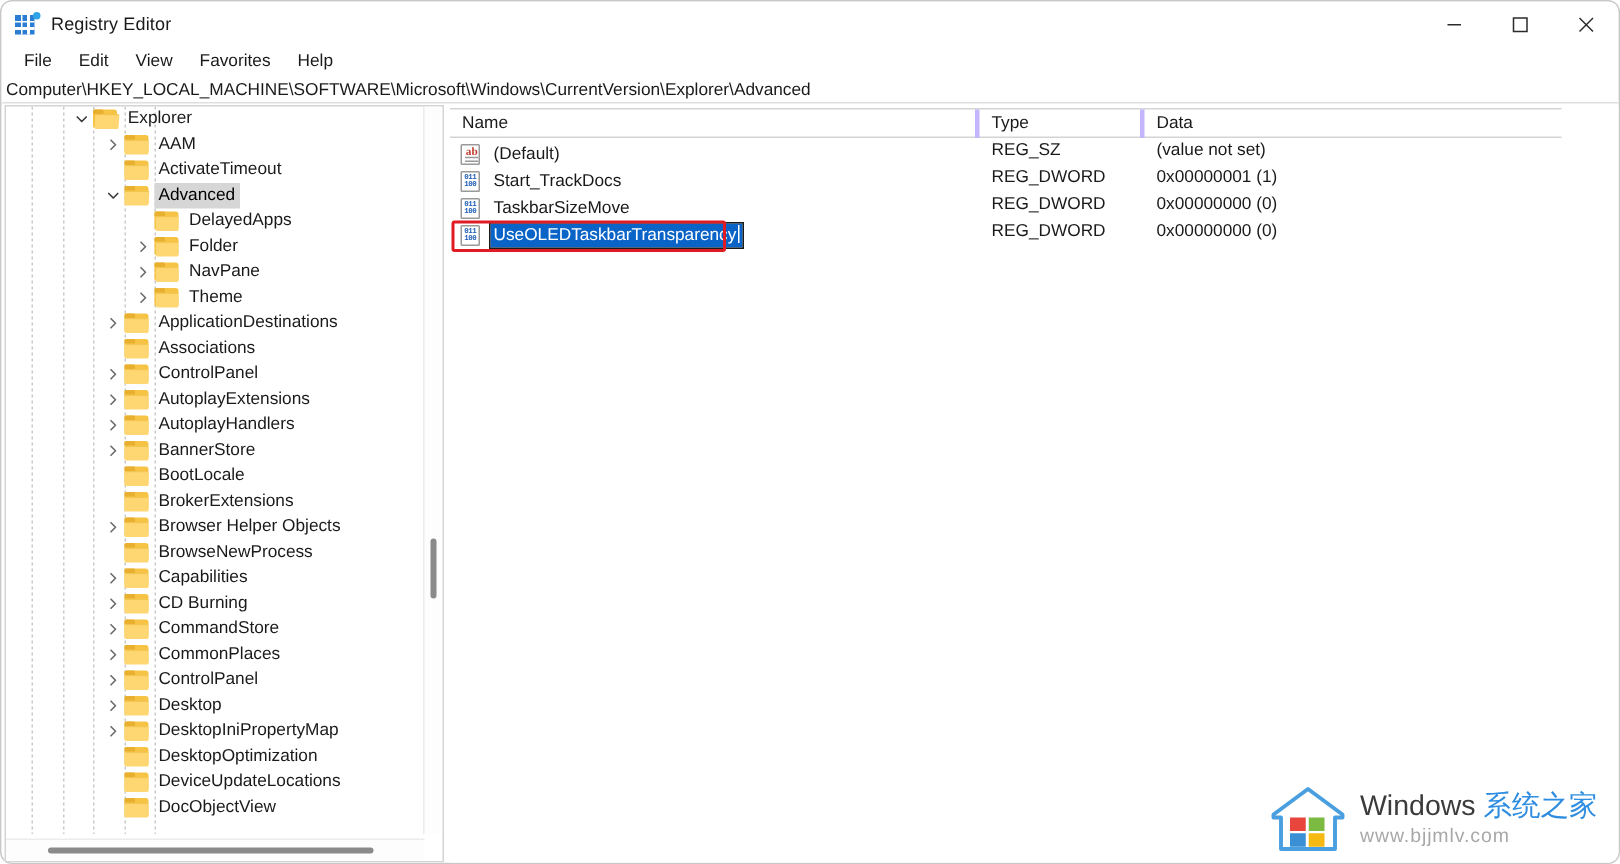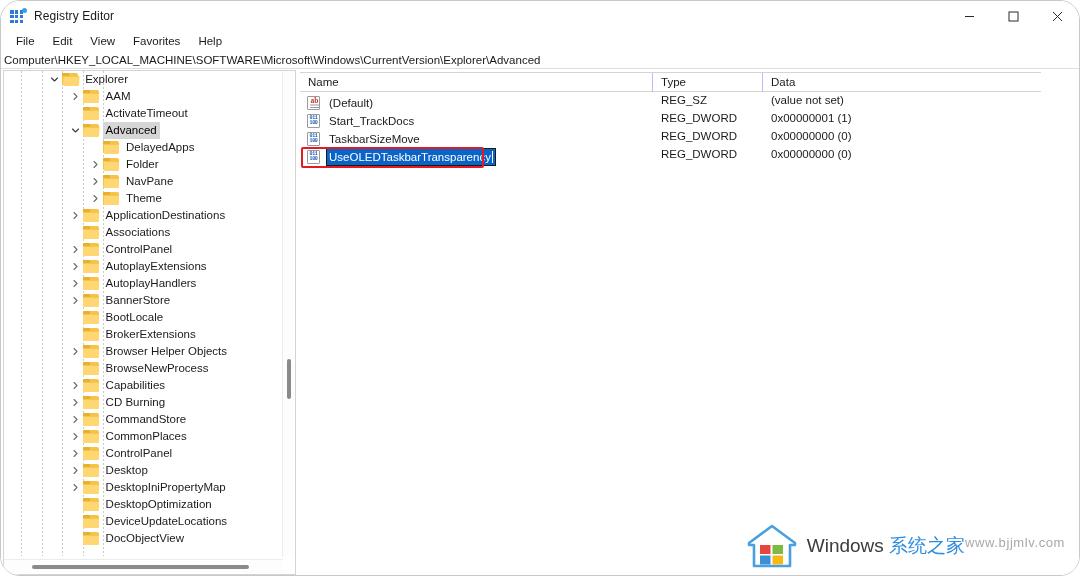--- a/index.html
+++ b/index.html
@@ -7,21 +7,21 @@
     width: 1080px; height: 576px;
     font-family: "Liberation Sans", sans-serif;
     background: #ffffff;
     overflow: hidden;
   }
   #app {
     position: relative;
     width: 1080px; height: 576px;
     background: #ffffff;
     border: 1px solid #c8c8c8;
-    border-radius: 20px;
+    border-radius: 8px;
     overflow: hidden;
   }
 
   
   .titlebar {
     position: absolute; left: 0; top: 0;
     width: 100%; height: 30px;
     background: #ffffff;
     display: flex; align-items: center;
   }
@@ -224,21 +224,21 @@
     background: #ffffff;
     border-top: 1px solid #d4d4d4;
     border-bottom: 1px solid #d4d4d4;
     display: flex;
   }
   .hcell {
     position: relative;
     font-size: 11.5px; color: #1a1a1a;
     line-height: 19px;
     padding-left: 8px;
-    border-right: 1px solid #c4b5fd;
+    border-right: 3px solid #c4b5fd;
     height: 19px;
     overflow: hidden;
   }
   .hcell:last-child { border-right: none; }
   .list-body {
     position: absolute; left: 0; top: 24px;
     width: 741px;
   }
   .list-row {
     position: relative;
@@ -340,21 +340,21 @@
     right: 14px; bottom: 6px;
     display: flex; align-items: center;
     pointer-events: none;
   }
   .wm-logo {
     position: relative;
     width: 52px; height: 46px;
     margin-right: 9px;
     flex: 0 0 auto;
   }
-  .wm-text { display: flex; flex-direction: row; }
+  .wm-text { display: flex; flex-direction: column; }
   .wm-line1 {
     font-size: 19px; color: #3b3b3b;
     line-height: 22px; white-space: nowrap;
   }
   .wm-line1 .cn { color: #2e8de0; }
   .wm-line2 {
     font-size: 13px; color: #a8a8a8;
     line-height: 16px; letter-spacing: 0.6px;
   }
 </style>

